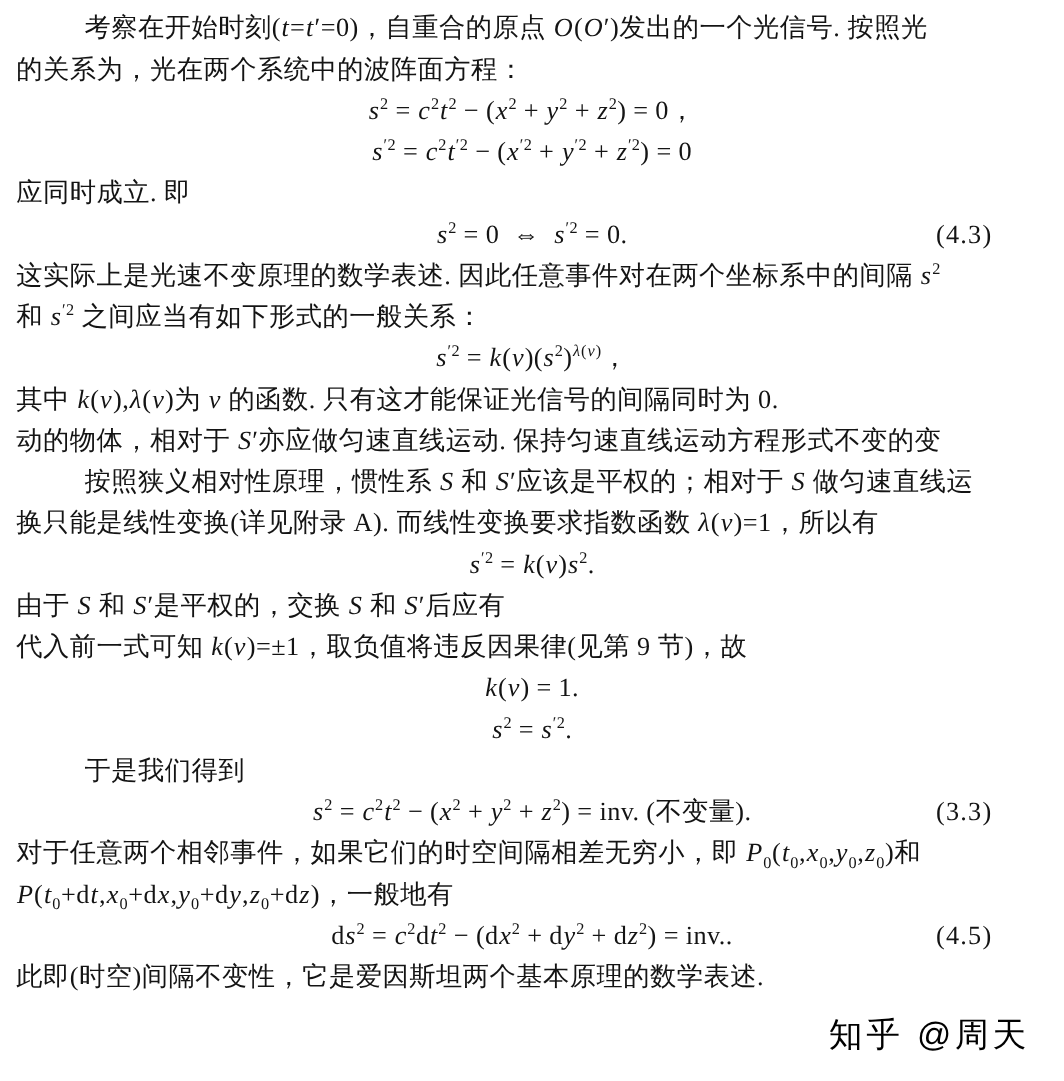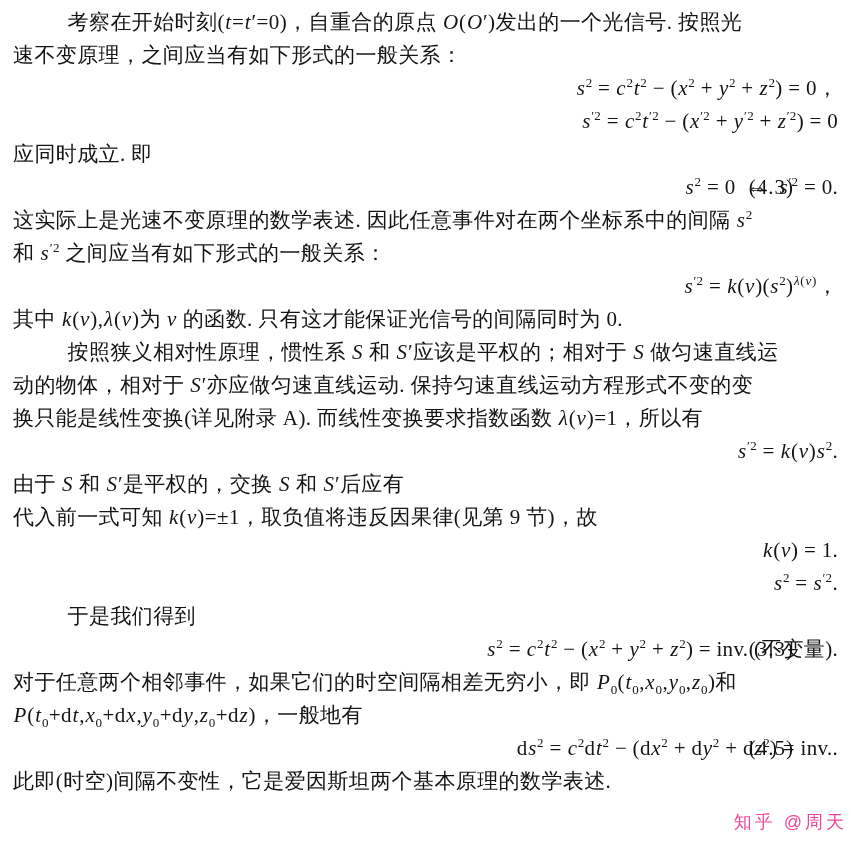--- a/index.html
+++ b/index.html
@@ -15,51 +15,51 @@
     font-size:21px;
   }
   .line{
     line-height:33px;
     letter-spacing:0.4px;
     white-space:nowrap;
   }
   .indent{ text-indent:2.6em; }
   .eq{
     position:relative;
-    text-align:right;
+    text-align:center;
     line-height:33px;
     letter-spacing:0.3px;
   }
   .eq .eq-num{
     position:absolute;
     right:44px;top:0;
     letter-spacing:1px;
     margin-left:28px;
   }
   i{ font-style:italic; padding:0 0.5px; }
   sup{ font-size:0.62em; line-height:0; }
   sub{ font-size:0.62em; line-height:0; }
   b{ font-weight:normal; }
   .watermark{
     position:absolute;
-    right:4px;top:810px;
-    font-size:18px;
-    color:#ec4899;
+    right:27px;top:810px;
+    font-size:27px;
+    color:#000000;
     font-family:"Liberation Sans","DejaVu Sans",sans-serif;
     letter-spacing:3px;
     pointer-events:none;
   }
 </style>
 </head>
 <body>
 
 <div class="page">
 
   <div class="line indent">考察在开始时刻(<i>t</i>=<i>t</i>′=0)，自重合的原点 <i>O</i>(<i>O</i>′)发出的一个光信号. 按照光</div>
-  <div class="line">速不变原理，之间应当有如下形式的一般关系：</div>
+  <div class="line">的关系为，光在两个系统中的波阵面方程：</div>
 
   <div class="eq">
     <span><i>s</i><sup>2</sup> = <i>c</i><sup>2</sup><i>t</i><sup>2</sup> − (<i>x</i><sup>2</sup> + <i>y</i><sup>2</sup> + <i>z</i><sup>2</sup>) = 0，</span>
   </div>
   <div class="eq">
     <span><i>s</i><sup>′2</sup> = <i>c</i><sup>2</sup><i>t</i><sup>′2</sup> − (<i>x</i><sup>′2</sup> + <i>y</i><sup>′2</sup> + <i>z</i><sup>′2</sup>) = 0</span>
   </div>
 
   <div class="line">应同时成立. 即</div>
 
@@ -69,22 +69,22 @@
   </div>
 
   <div class="line">这实际上是光速不变原理的数学表述. 因此任意事件对在两个坐标系中的间隔 <i>s</i><sup>2</sup></div>
   <div class="line">和 <i>s</i><sup>′2</sup> 之间应当有如下形式的一般关系：</div>
 
   <div class="eq">
     <span><i>s</i><sup>′2</sup> = <i>k</i>(<i>v</i>)(<i>s</i><sup>2</sup>)<sup><i>λ</i>(<i>v</i>)</sup>，</span>
   </div>
 
   <div class="line">其中 <i>k</i>(<i>v</i>),<i>λ</i>(<i>v</i>)为 <i>v</i> 的函数. 只有这才能保证光信号的间隔同时为 0.</div>
+  <div class="line">动的物体，相对于 <i>S</i>′亦应做匀速直线运动. 保持匀速直线运动方程形式不变的变</div>
   <div class="line indent">按照狭义相对性原理，惯性系 <i>S</i> 和 <i>S</i>′应该是平权的；相对于 <i>S</i> 做匀速直线运</div>
-  <div class="line">动的物体，相对于 <i>S</i>′亦应做匀速直线运动. 保持匀速直线运动方程形式不变的变</div>
   <div class="line">换只能是线性变换(详见附录 A). 而线性变换要求指数函数 <i>λ</i>(<i>v</i>)=1，所以有</div>
 
   <div class="eq">
     <span><i>s</i><sup>′2</sup> = <i>k</i>(<i>v</i>)<i>s</i><sup>2</sup>.</span>
   </div>
 
   <div class="line">由于 <i>S</i> 和 <i>S</i>′是平权的，交换 <i>S</i> 和 <i>S</i>′后应有</div>
 
 
   <div class="line">代入前一式可知 <i>k</i>(<i>v</i>)=±1，取负值将违反因果律(见第 9 节)，故</div>

